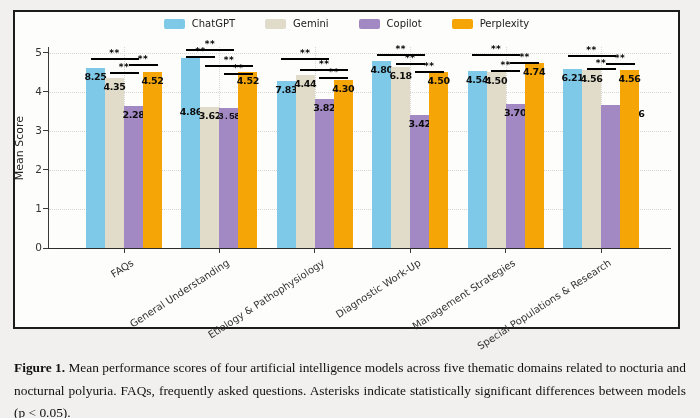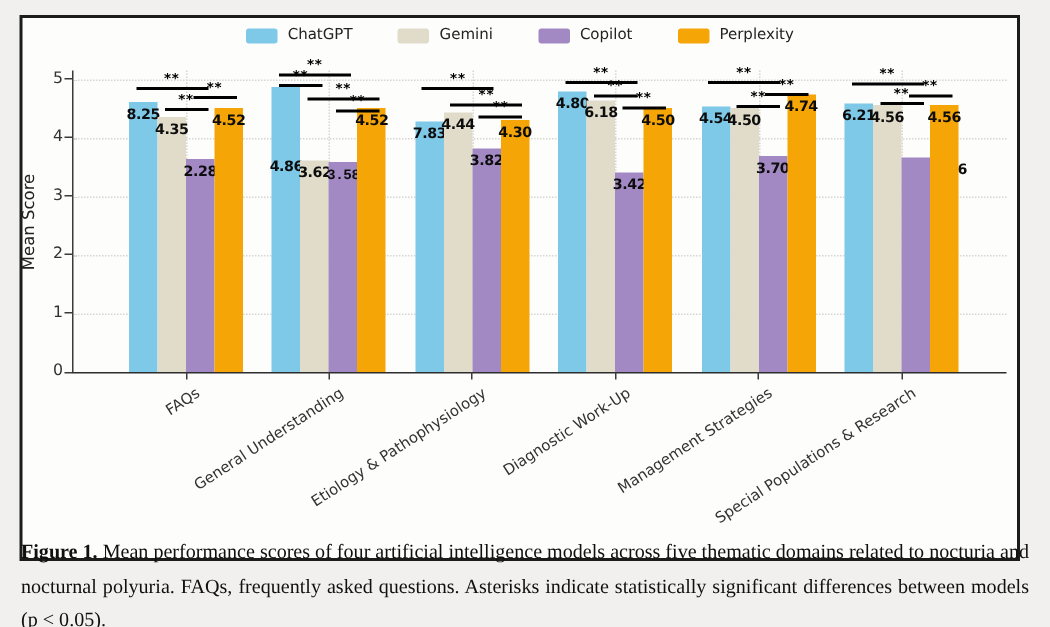--- a/index.html
+++ b/index.html
@@ -2,21 +2,21 @@
 <html><head>
 <meta charset="utf-8">
 <style>
   html,body{margin:0;padding:0;}
   body{
     width:700px;height:418px;position:relative;overflow:hidden;
     background:#f1f0ee;
     font-family:"DejaVu Sans", sans-serif;
   }
   .figure-box{
-    position:absolute;left:13px;top:10px;width:667px;height:364px;
+    position:absolute;left:13px;top:10px;width:667px;height:319px;
     background:#fdfdfc;border:2px solid #1c1c1c;box-sizing:border-box;
   }
   .legend{
     position:absolute;left:0;right:0;top:6px;
     display:flex;justify-content:center;align-items:center;gap:30px;
   }
   .legend-item{display:flex;align-items:center;gap:7px;}
   .legend-swatch{width:21px;height:10px;border-radius:2px;}
   .legend-label{font-size:10px;color:#222;}
   .plot{

